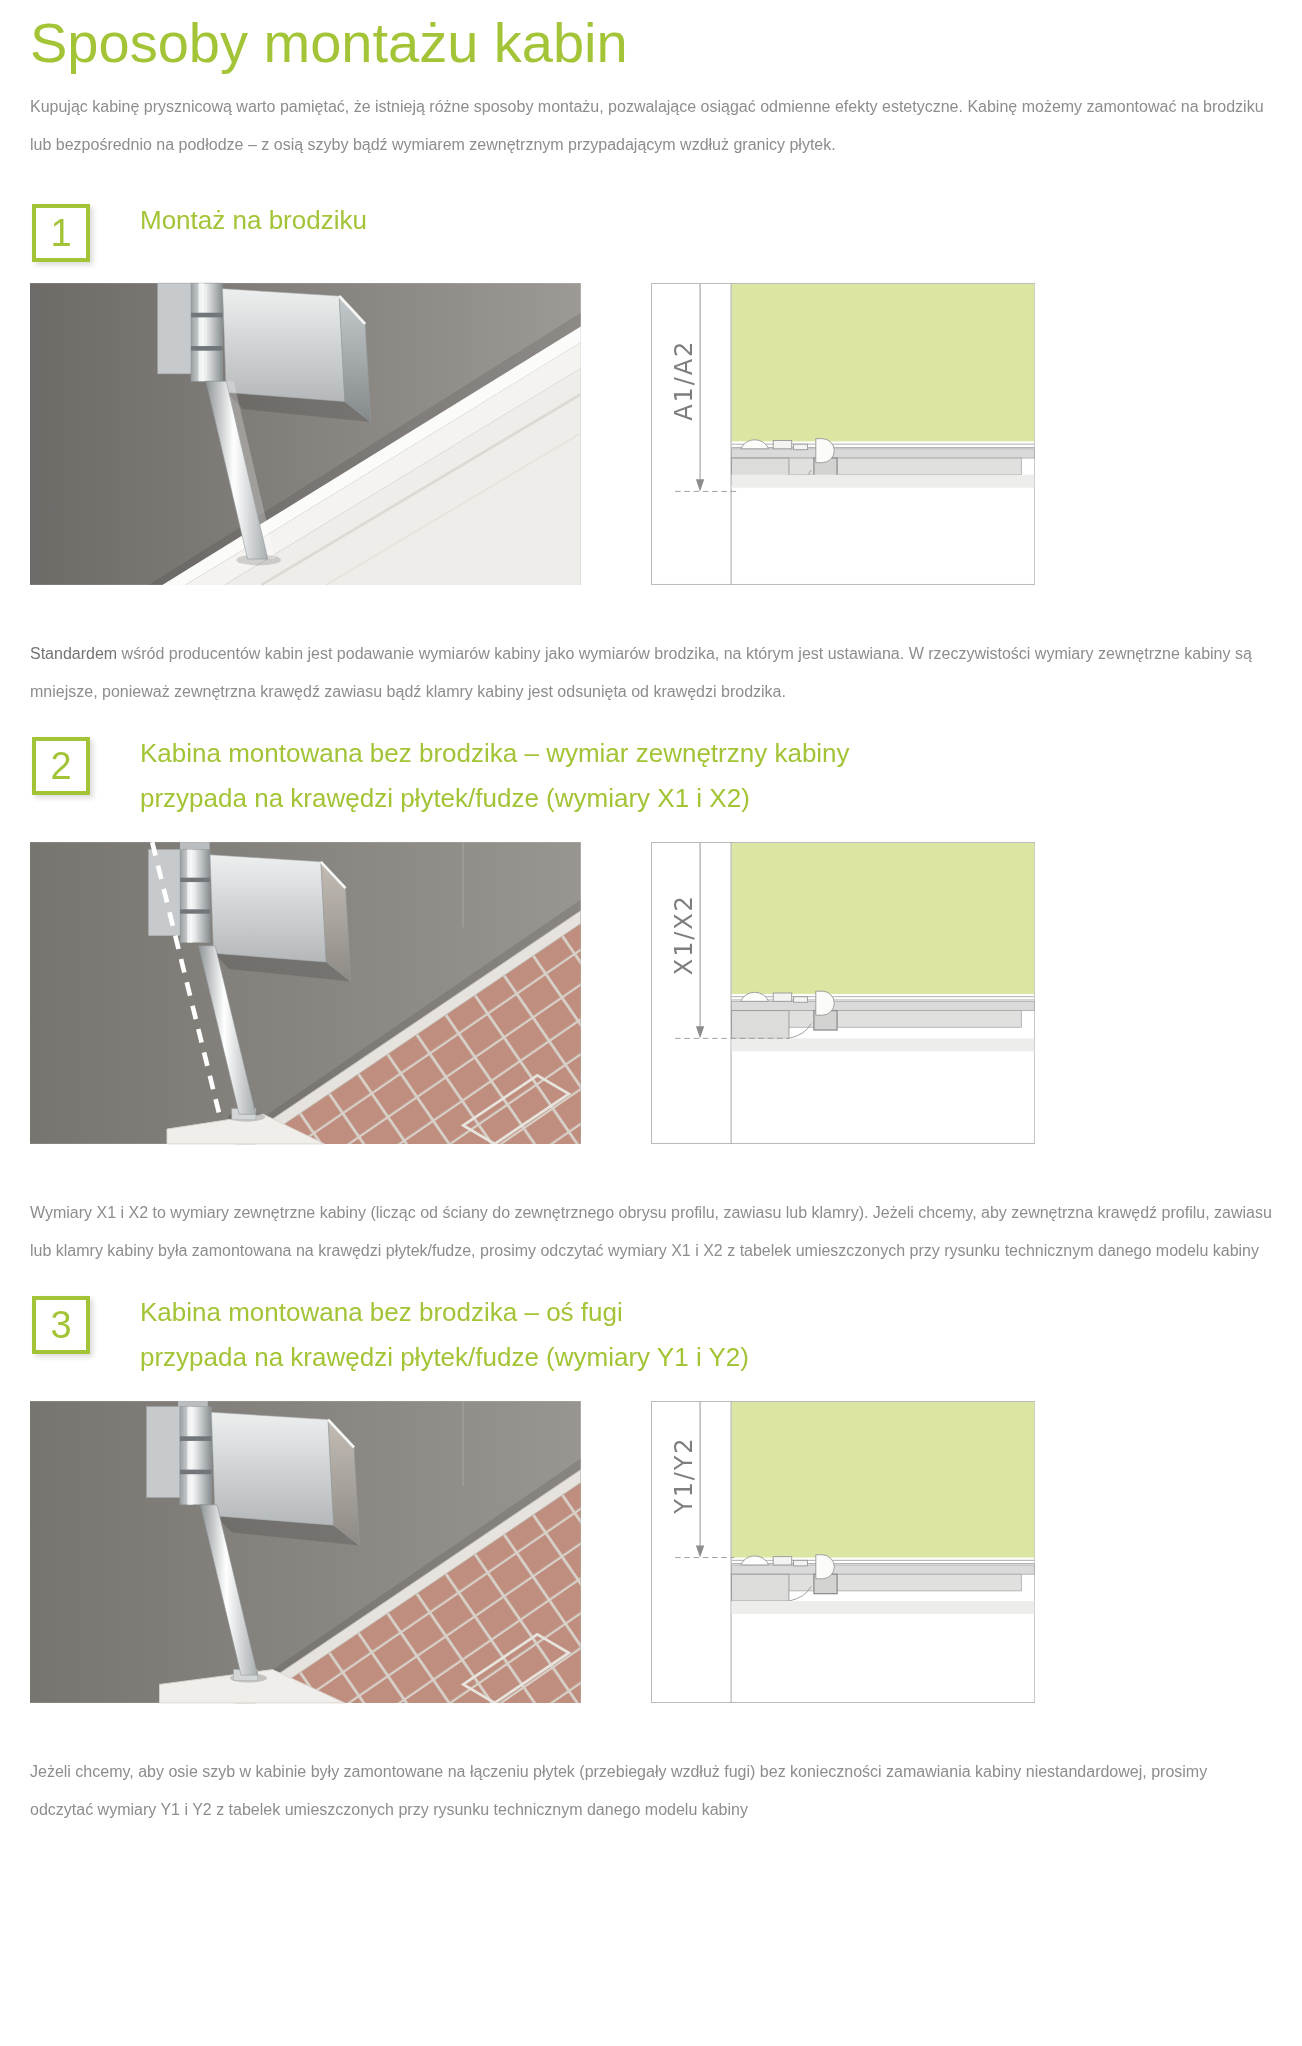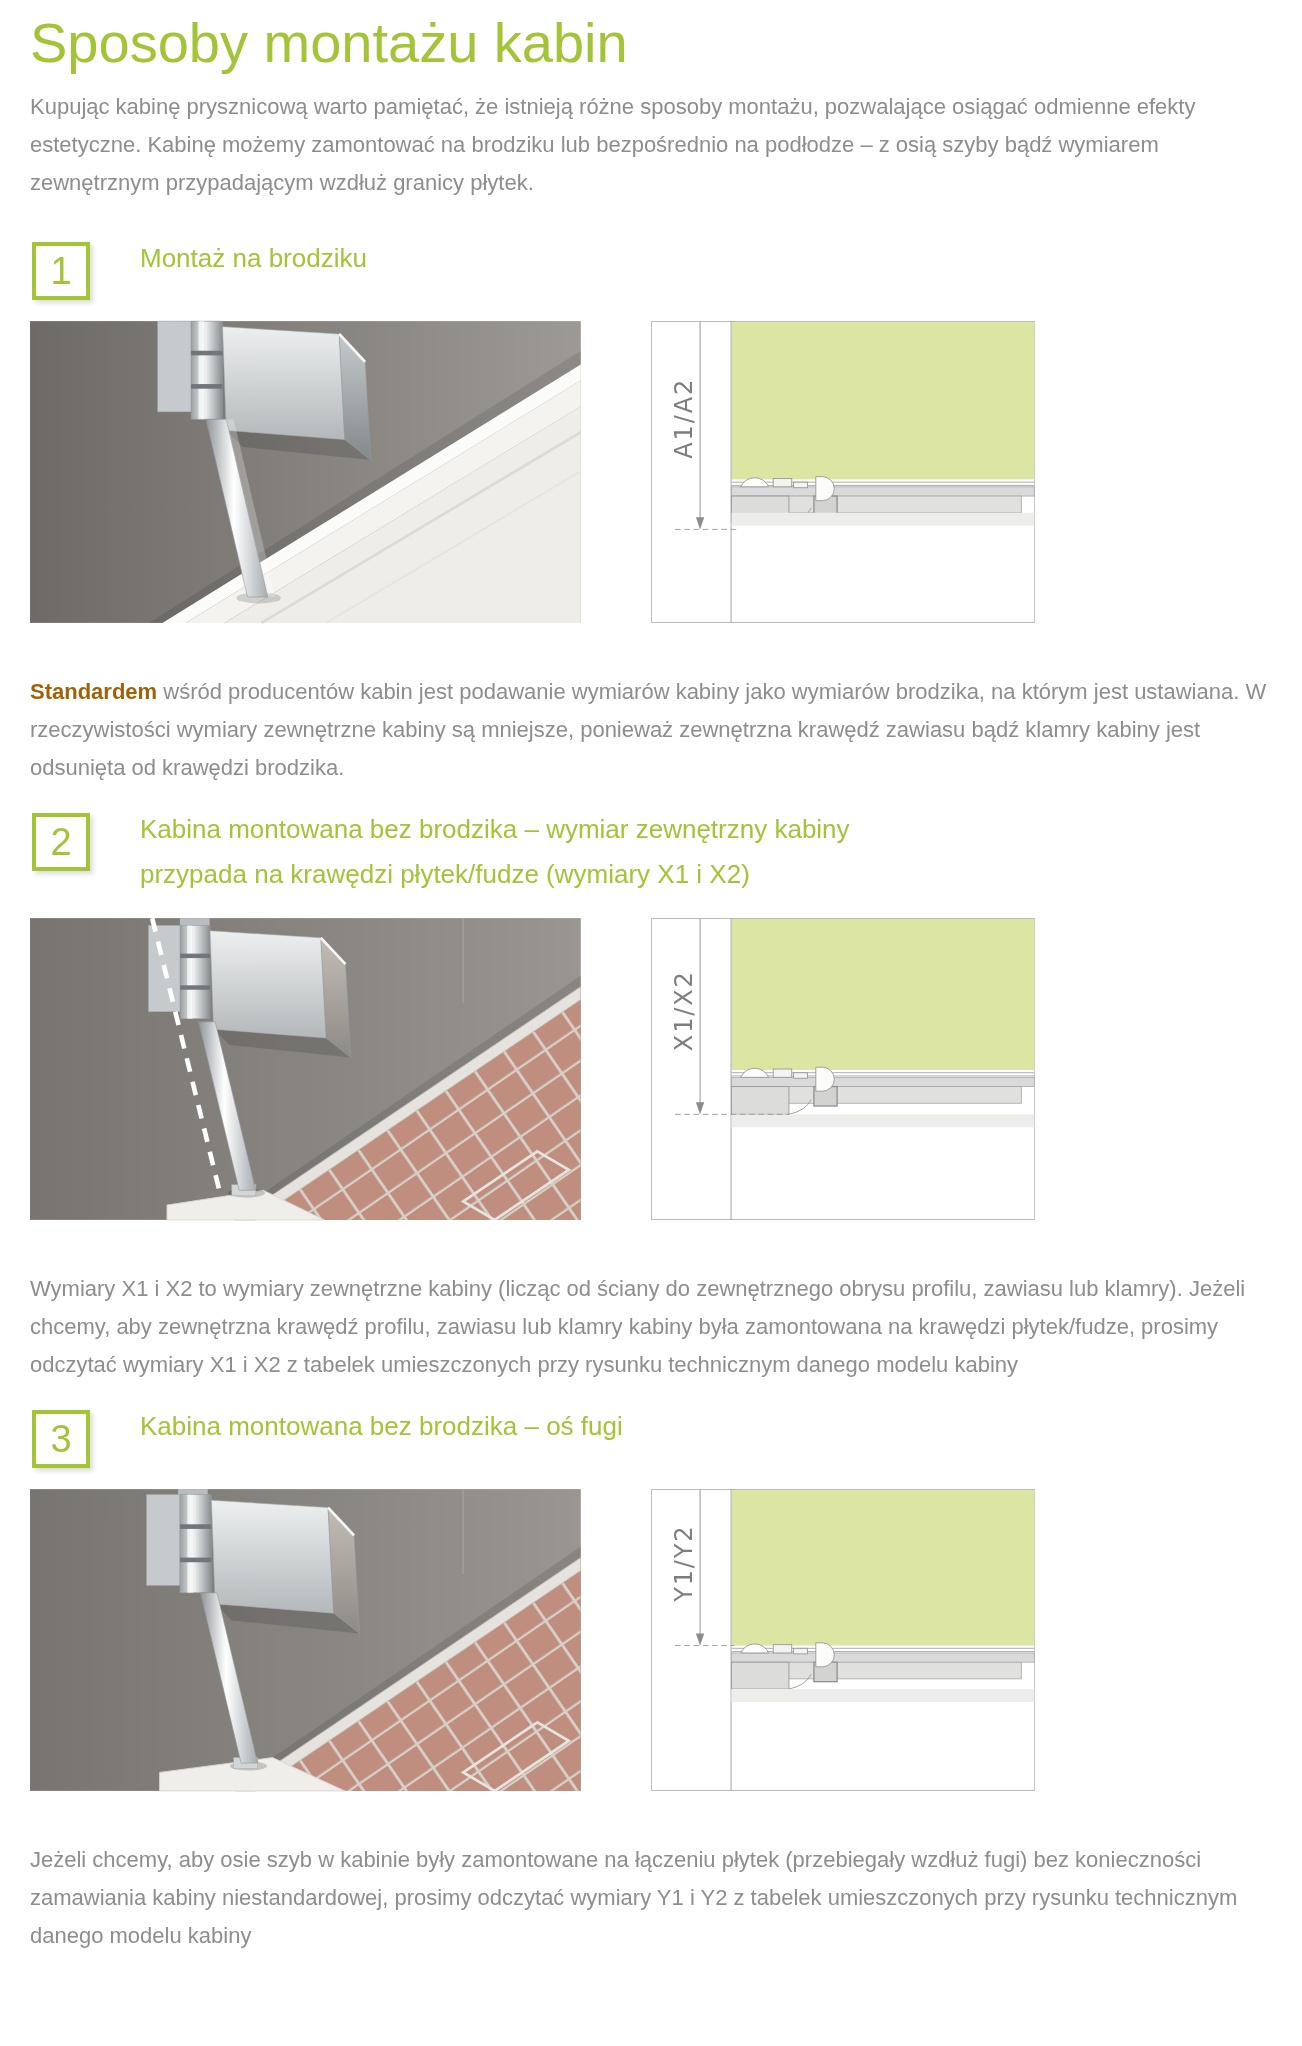--- a/index.html
+++ b/index.html
@@ -1,20 +1,20 @@
 <!DOCTYPE html>
 <html lang="pl"><head>
 <meta charset="utf-8">
 <style>
   html,body{margin:0;padding:0;background:#ffffff;}
   body{width:1302px;font-family:"Liberation Sans",sans-serif;}
   .page{width:1063px;min-height:2046px;background:#fff;box-sizing:border-box;padding:14px 28px 27px 30px;}
   h1{font-size:56px;line-height:58px;font-weight:400;color:#a2c436;margin:0 0 16px 0;letter-spacing:0;}
-  p.body-text{font-size:22px;line-height:38px;color:#8d8d8d;width:1244px;margin:0;}
-  p.body-text strong{color:#a16207;font-weight:700;}
+  p.body-text{font-size:16px;line-height:38px;color:#8d8d8d;width:1244px;margin:0;}
+  p.body-text strong{color:#737373;font-weight:400;}
   p.body-text strong:empty{display:none;}
   section{margin:0;}
   .sec-head{display:flex;align-items:flex-start;margin-top:34px;}
   .sec-head.tight{margin-top:20px;}
   .num-box{width:50px;height:50px;border:4px solid #a2c436;background:#fff;display:flex;align-items:center;justify-content:center;
            font-size:38px;color:#a2c436;margin:6px 0 0 2px;box-shadow:3px 3px 5px rgba(0,0,0,0.14);}
   h2{font-size:26px;line-height:45px;font-weight:400;color:#a2c436;margin:0 0 0 50px;}
   h2 span{display:block;}
   .figures{display:flex;gap:70px;margin-top:9px;height:326px;}
   .photo{width:595px;height:326px;display:block;}
@@ -235,20 +235,21 @@
     </p>
   </section>
 
   <section>
     <div class="sec-head tight">
       <div class="num-box">
         <span>3</span>
       </div>
       <h2>
         <span>Kabina montowana bez brodzika – oś fugi</span>
+        <span>przypada na krawędzi płytek/fudze (wymiary Y1 i Y2)</span>
       </h2>
     </div>
 
     <div class="figures">
 
       <svg class="photo" viewBox="0 0 595 326" role="img">
         <defs>
           <linearGradient id="wallG3" x1="0" y1="0" x2="1" y2="0">
             <stop offset="0" stop-color="#787571"></stop>
               <stop offset="0.65" stop-color="#8d8a86"></stop>

